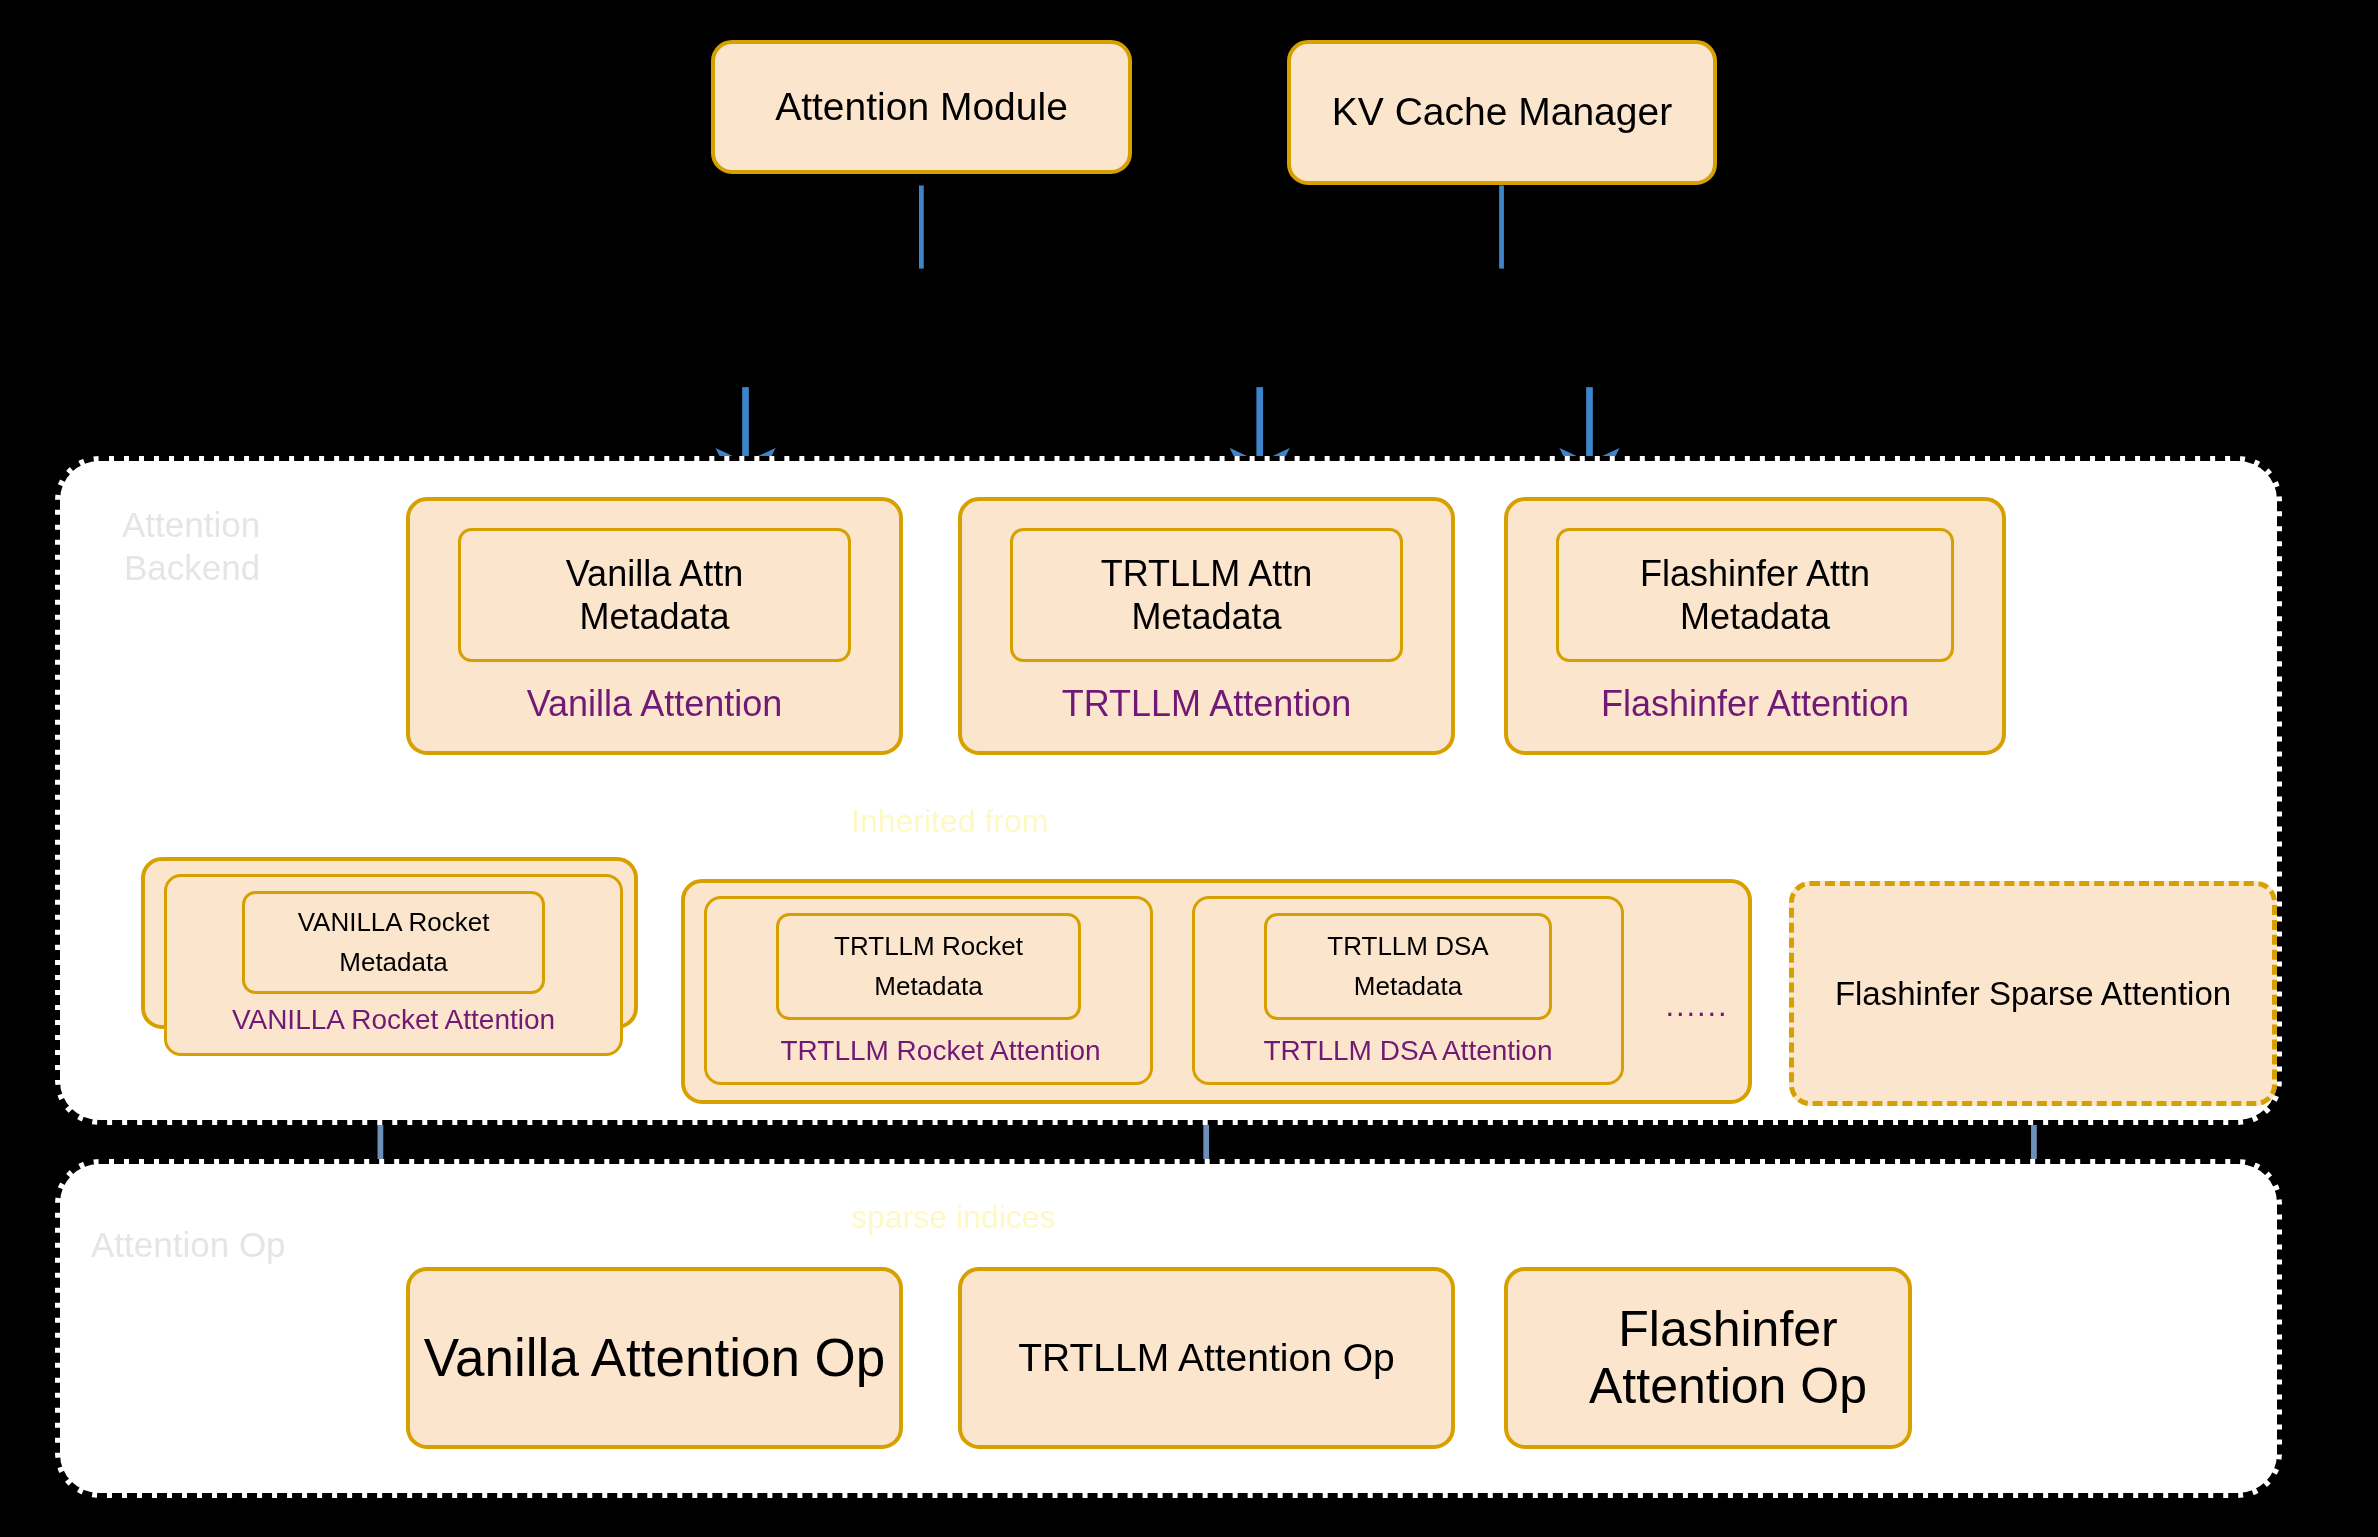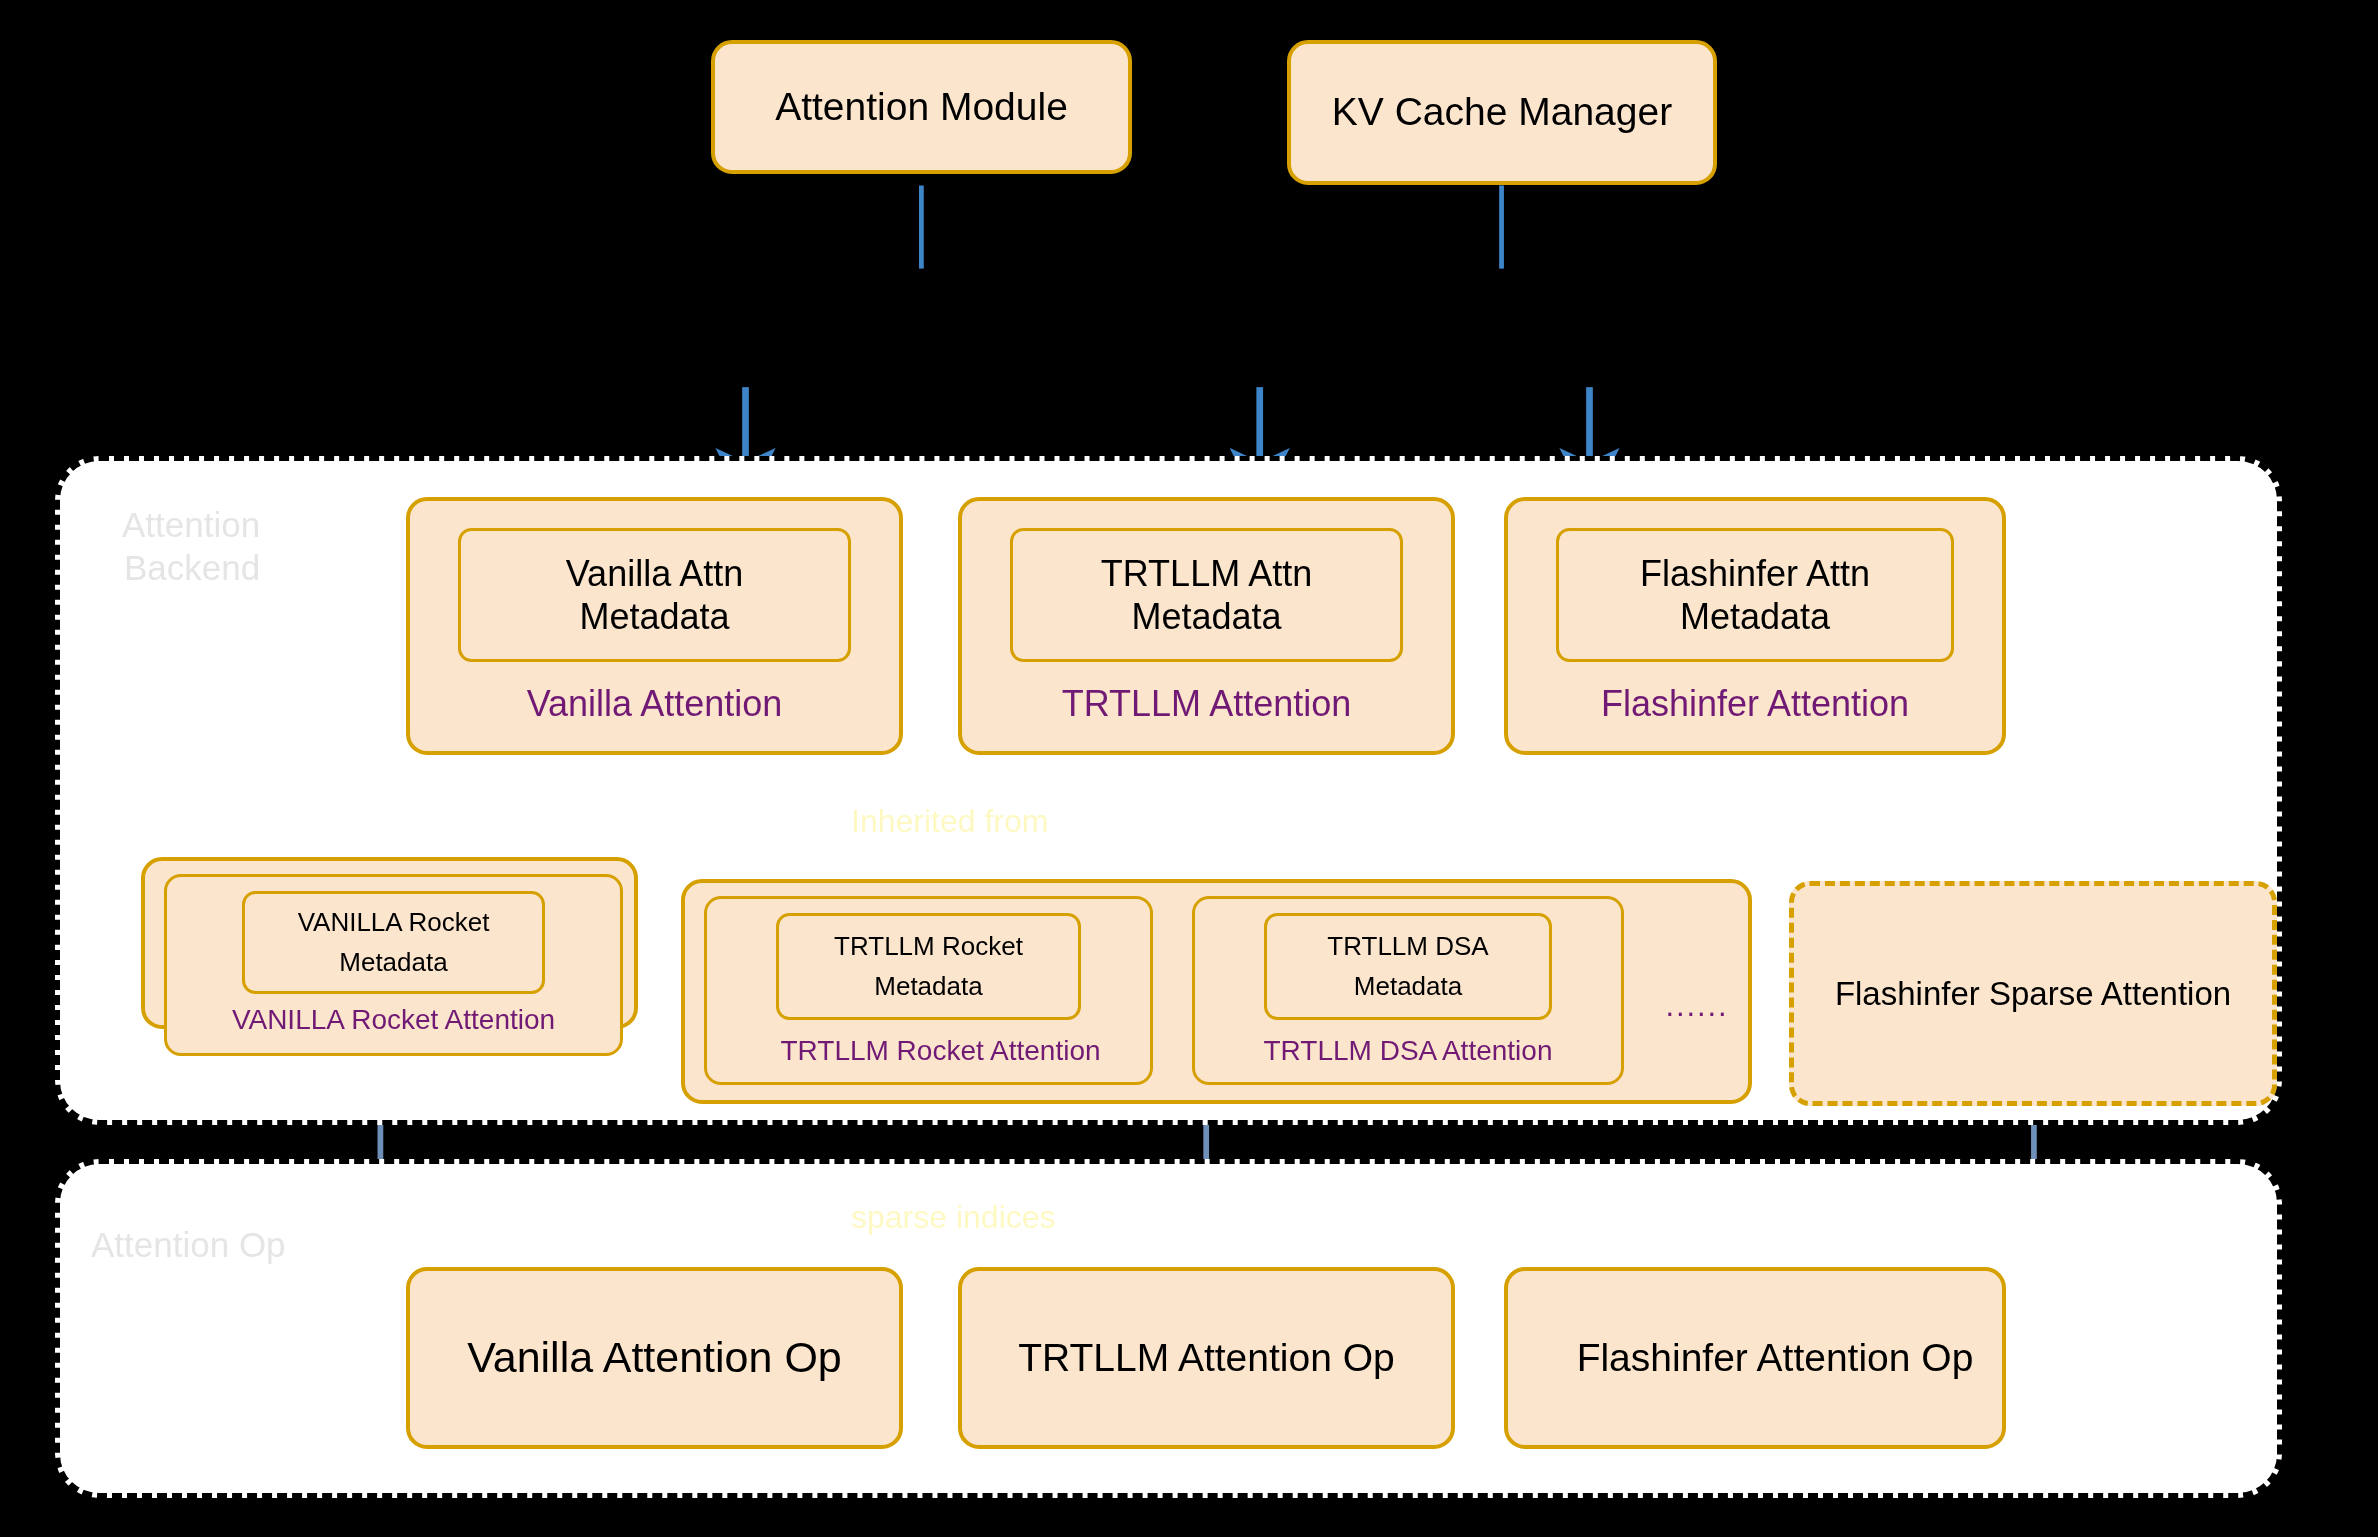--- a/index.html
+++ b/index.html
@@ -99,23 +99,23 @@
 
   #sp-van  { left: 19px; top: 13.4px; width: 459px; height: 182px; }
   #sp-trt-rocket { left: 19px; top: 13.4px; width: 449px; height: 189px; }
   #sp-trt-dsa    { left: 507px; top: 13.4px; width: 432px; height: 189px; }
   #ellipsis { left: 964px; top: 105px; width: 96px; font-size: 31px; letter-spacing: 1.9px; }
 
   
   #region-op { left: 55px; top: 1159px; width: 2227px; height: 339px; }
   #label-op  { left: 91px; top: 1224px; font-size: 35px; }
 
-  #op-vanilla   { left: 406px; top: 1267px; width: 497px; height: 182px; font-size: 43px; }
+  #op-vanilla   { left: 406px; top: 1267px; width: 497px; height: 182px; font-size: 53px; }
   #op-trtllm    { left: 958px; top: 1267px; width: 497px; height: 182px; font-size: 39px; }
-  #op-flashinfer{ left: 1504px; top: 1267px; width: 502px; height: 182px; font-size: 39px; padding-left: 40px; }
+  #op-flashinfer{ left: 1504px; top: 1267px; width: 408px; height: 182px; font-size: 50px; padding-left: 40px; }
 
   #lbl-inherited { left: 851px; top: 803px; }
   #lbl-sparse    { left: 851px; top: 1199px; }
 </style>
 </head>
 <body>
 
 <div id="stage">
 
   <svg class="wires" viewBox="0 0 2488 1608">

